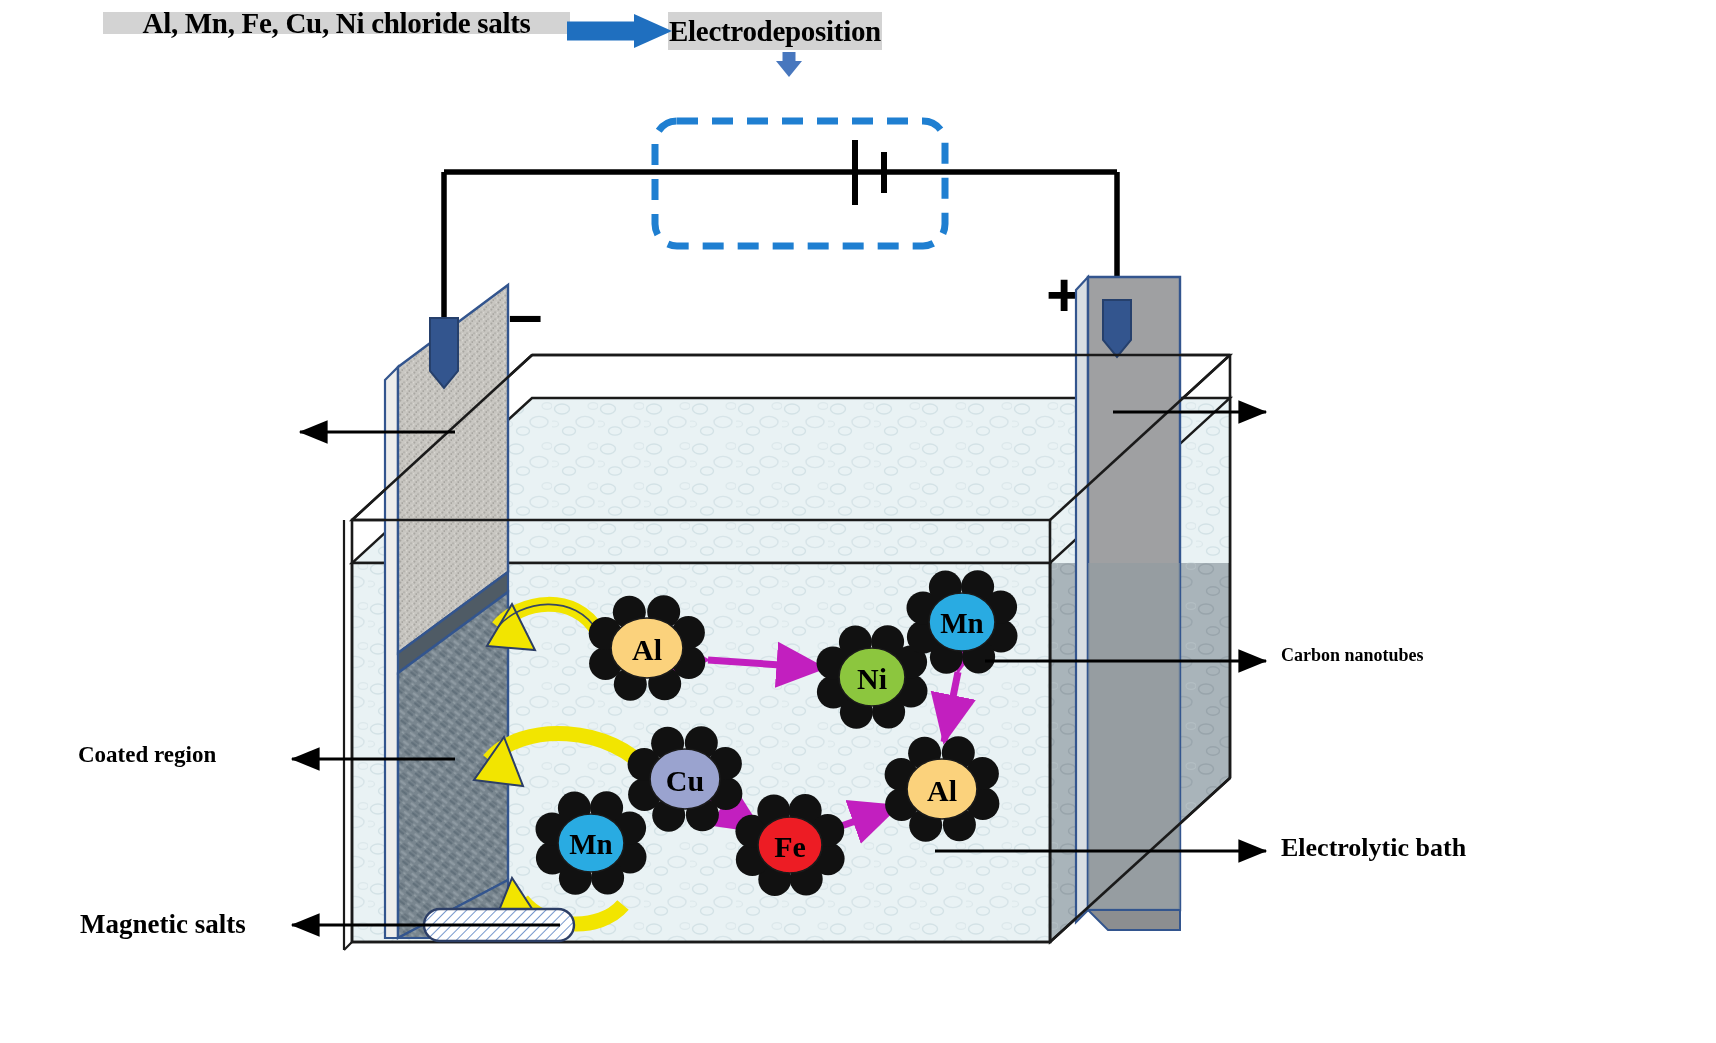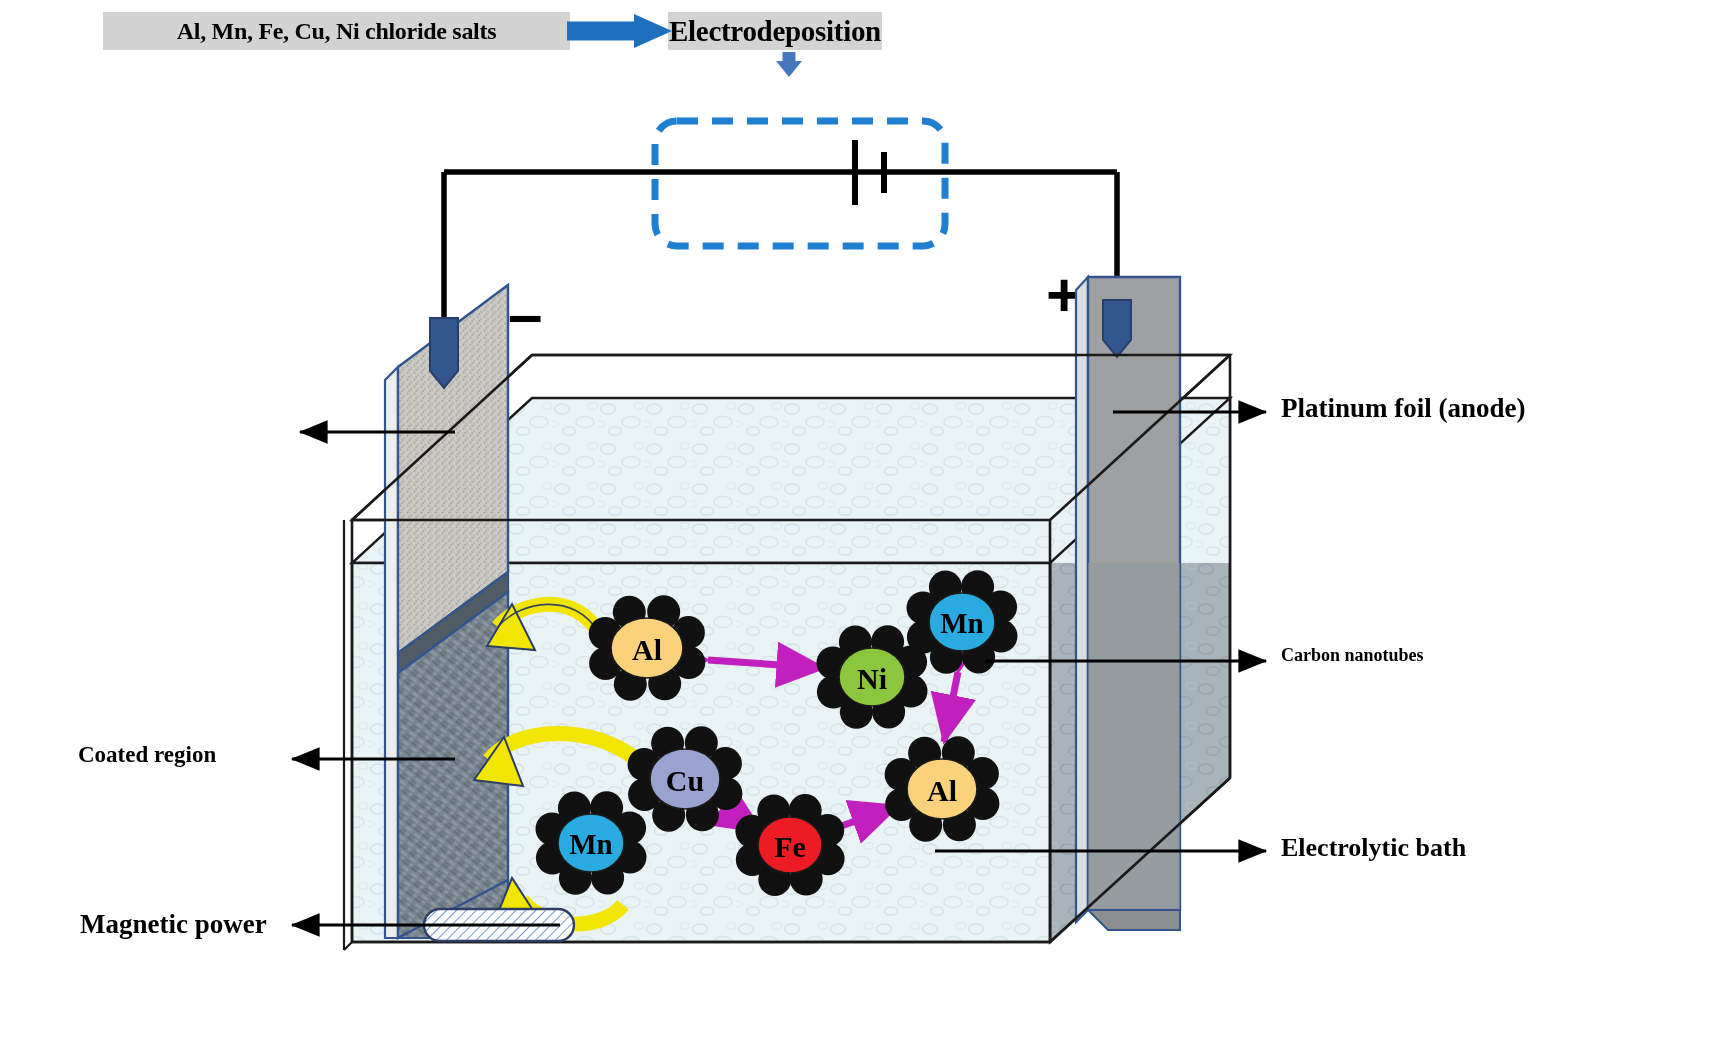--- a/index.html
+++ b/index.html
@@ -10,21 +10,21 @@
   }
   #stage{position:absolute;left:0;top:0;width:1716px;height:1043px;}
   svg#diagram{position:absolute;left:0;top:0;width:1716px;height:1043px;}
 
   .flowbox{
     position:absolute;background:#d3d3d3;color:#000;
     font-family:"Liberation Serif", serif;font-weight:bold;
     display:flex;align-items:center;justify-content:center;
     white-space:nowrap;letter-spacing:-0.3px;
   }
-  #salts-box{left:103px;top:12px;width:467px;height:38px;font-size:24px;}
+  #salts-box{left:103px;top:12px;width:467px;height:22px;font-size:29px;}
   #electrodep-box{left:668px;top:12px;width:214px;height:38px;font-size:29px;}
 
   .plain-label{
     position:absolute;font-family:"Liberation Serif", serif;font-weight:bold;
     color:#000;white-space:nowrap;
   }
   #workstation-label{left:613px;top:77px;font-size:29px;}
   #mobile-ions-label{
     left:586px;top:532px;width:390px;font-size:25px;text-align:center;
     white-space:normal;line-height:1.18;
@@ -52,22 +52,21 @@
 <div id="stage">
 
   <div class="flowbox" id="salts-box">Al, Mn, Fe, Cu, Ni chloride salts</div>
 
   <div class="flowbox" id="electrodep-box">Electrodeposition</div>
 
 
   <div class="plain-label" id="mobile-ions-label">Mobile ions under applied DC power supply</div>
 
   <div class="plain-label" id="lbl-coated">Coated region</div>
-  <div class="plain-label" id="lbl-magbead">Magnetic power</div>
-  <div class="plain-label" id="lbl-platinum">Platinum foil (anode)</div>
+  <div class="plain-label" id="lbl-magbead">Magnetic salts</div>
   <div class="plain-label" id="lbl-cnt">Carbon nanotubes</div>
   <div class="plain-label" id="lbl-ebath">Electrolytic bath</div>
 
   <div class="sign" id="sign-minus">–</div>
   <div class="sign" id="sign-plus">+</div>
 
   <svg id="diagram" viewBox="0 0 1716 1043" xmlns="http://www.w3.org/2000/svg">
     <defs>
 
       <pattern id="pat-steel" width="7" height="7" patternUnits="userSpaceOnUse">

